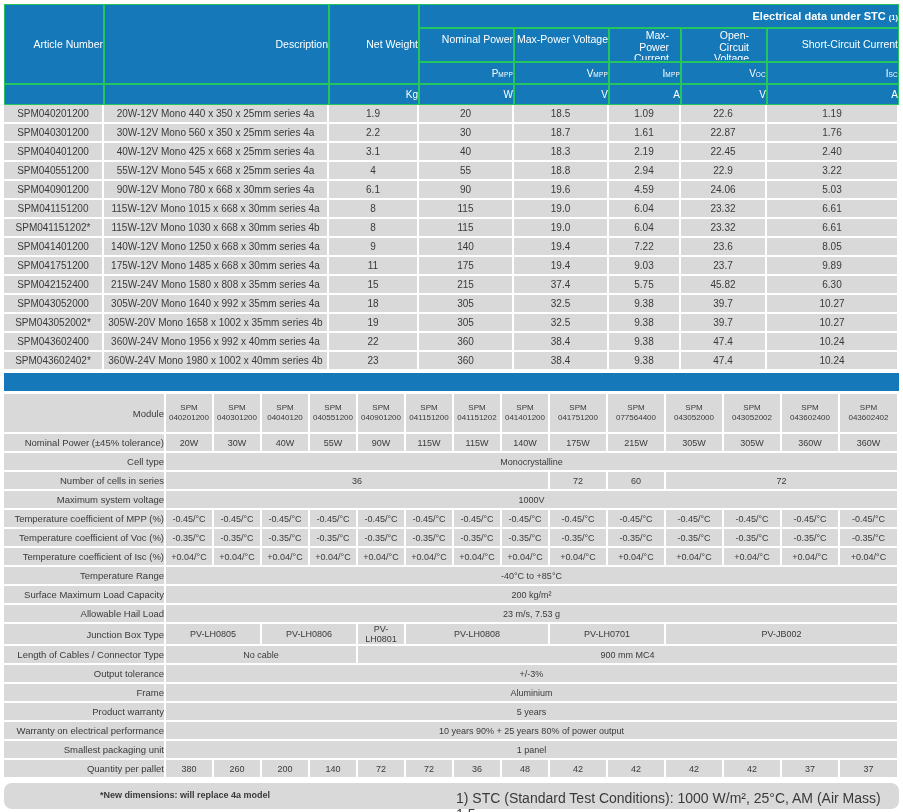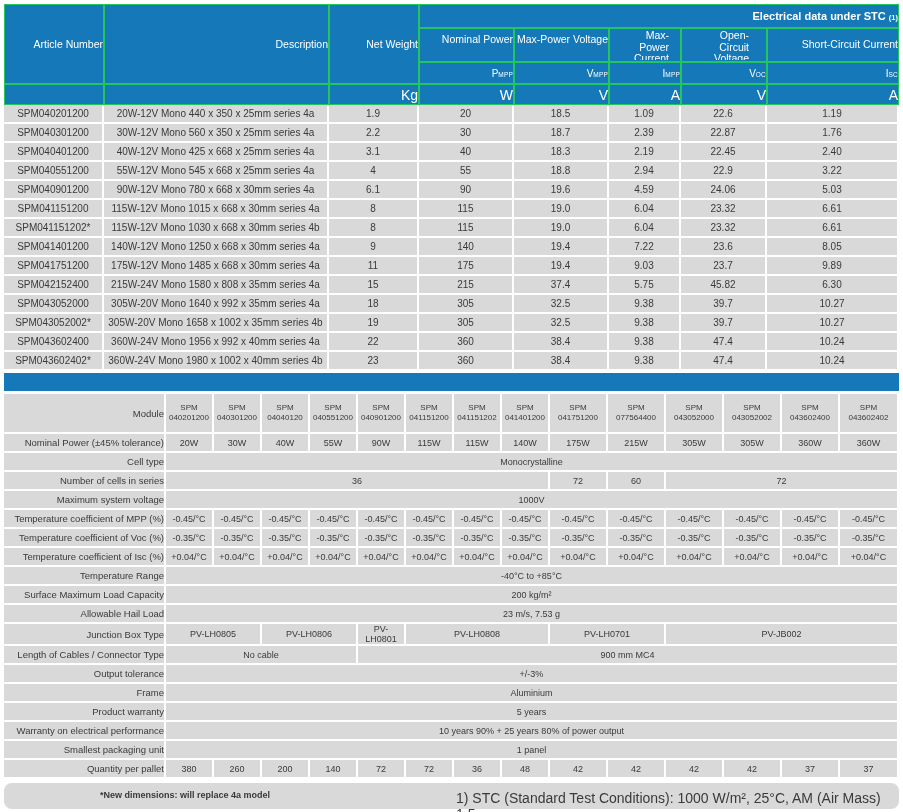--- a/index.html
+++ b/index.html
@@ -14,21 +14,21 @@
   .top thead .stc{font-weight:bold;font-size:11px;height:22px;}
   .top thead .stc .note{font-size:7.5px;font-weight:bold;}
   .top thead .subrow th{height:32px;}
   .top thead .sub-in{height:30px;overflow:hidden;line-height:11.5px;margin:0 auto;}
   .top thead .c-nominal,.top thead .c-mpv{padding-top:4px;height:26px;}
   .top thead .c-mpc{max-width:48px;}
   .top thead .c-ocv{max-width:50px;}
   .top thead .c-scc{padding-top:9px;height:21px;border-radius:14px;}
   .top thead .symrow th{height:20px;font-size:10px;}
   .top thead .symrow .s{font-size:6.5px;letter-spacing:.2px;}
-  .top thead .unitrow th{height:19px;font-size:14px;}
+  .top thead .unitrow th{height:19px;font-size:10px;}
   .top tbody td{background:#d9d9d9;border-right:2px solid #fff;border-bottom:2px solid #fff;
     font-size:10px;text-align:center;vertical-align:middle;height:17px;padding:0;
     white-space:nowrap;overflow:hidden;}
 
   
   .bluebar{width:895px;height:18px;background:#1478b9;margin-top:2px;}
 
   
   .bottom{margin-top:3px;}
   .bottom td{background:#d9d9d9;border-right:2px solid #fff;border-bottom:2px solid #fff;
@@ -113,21 +113,21 @@
           <td>1.09</td>
           <td>22.6</td>
           <td>1.19</td>
         </tr>
         <tr>
           <td>SPM040301200</td>
           <td>30W-12V Mono 560 x 350 x 25mm series 4a</td>
           <td>2.2</td>
           <td>30</td>
           <td>18.7</td>
-          <td>2.39</td>
+          <td>1.61</td>
           <td>22.87</td>
           <td>1.76</td>
         </tr>
         <tr>
           <td>SPM040401200</td>
           <td>40W-12V Mono 425 x 668 x 25mm series 4a</td>
           <td>3.1</td>
           <td>40</td>
           <td>18.3</td>
           <td>2.19</td>

